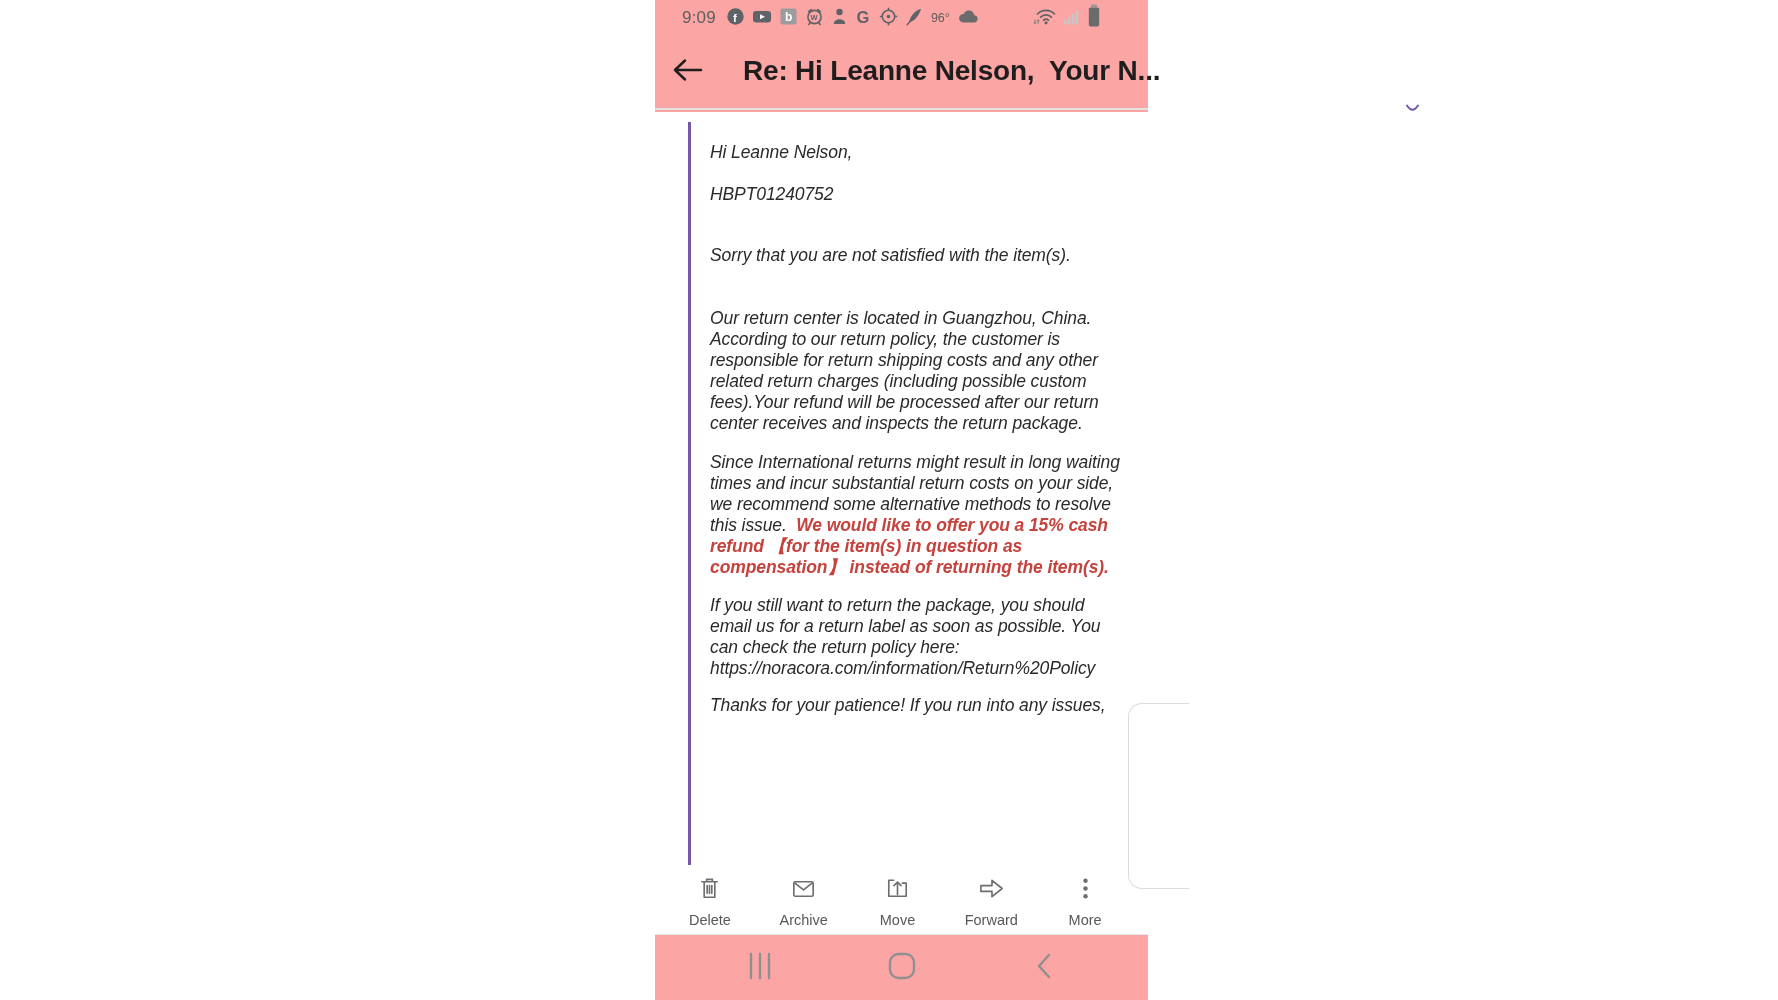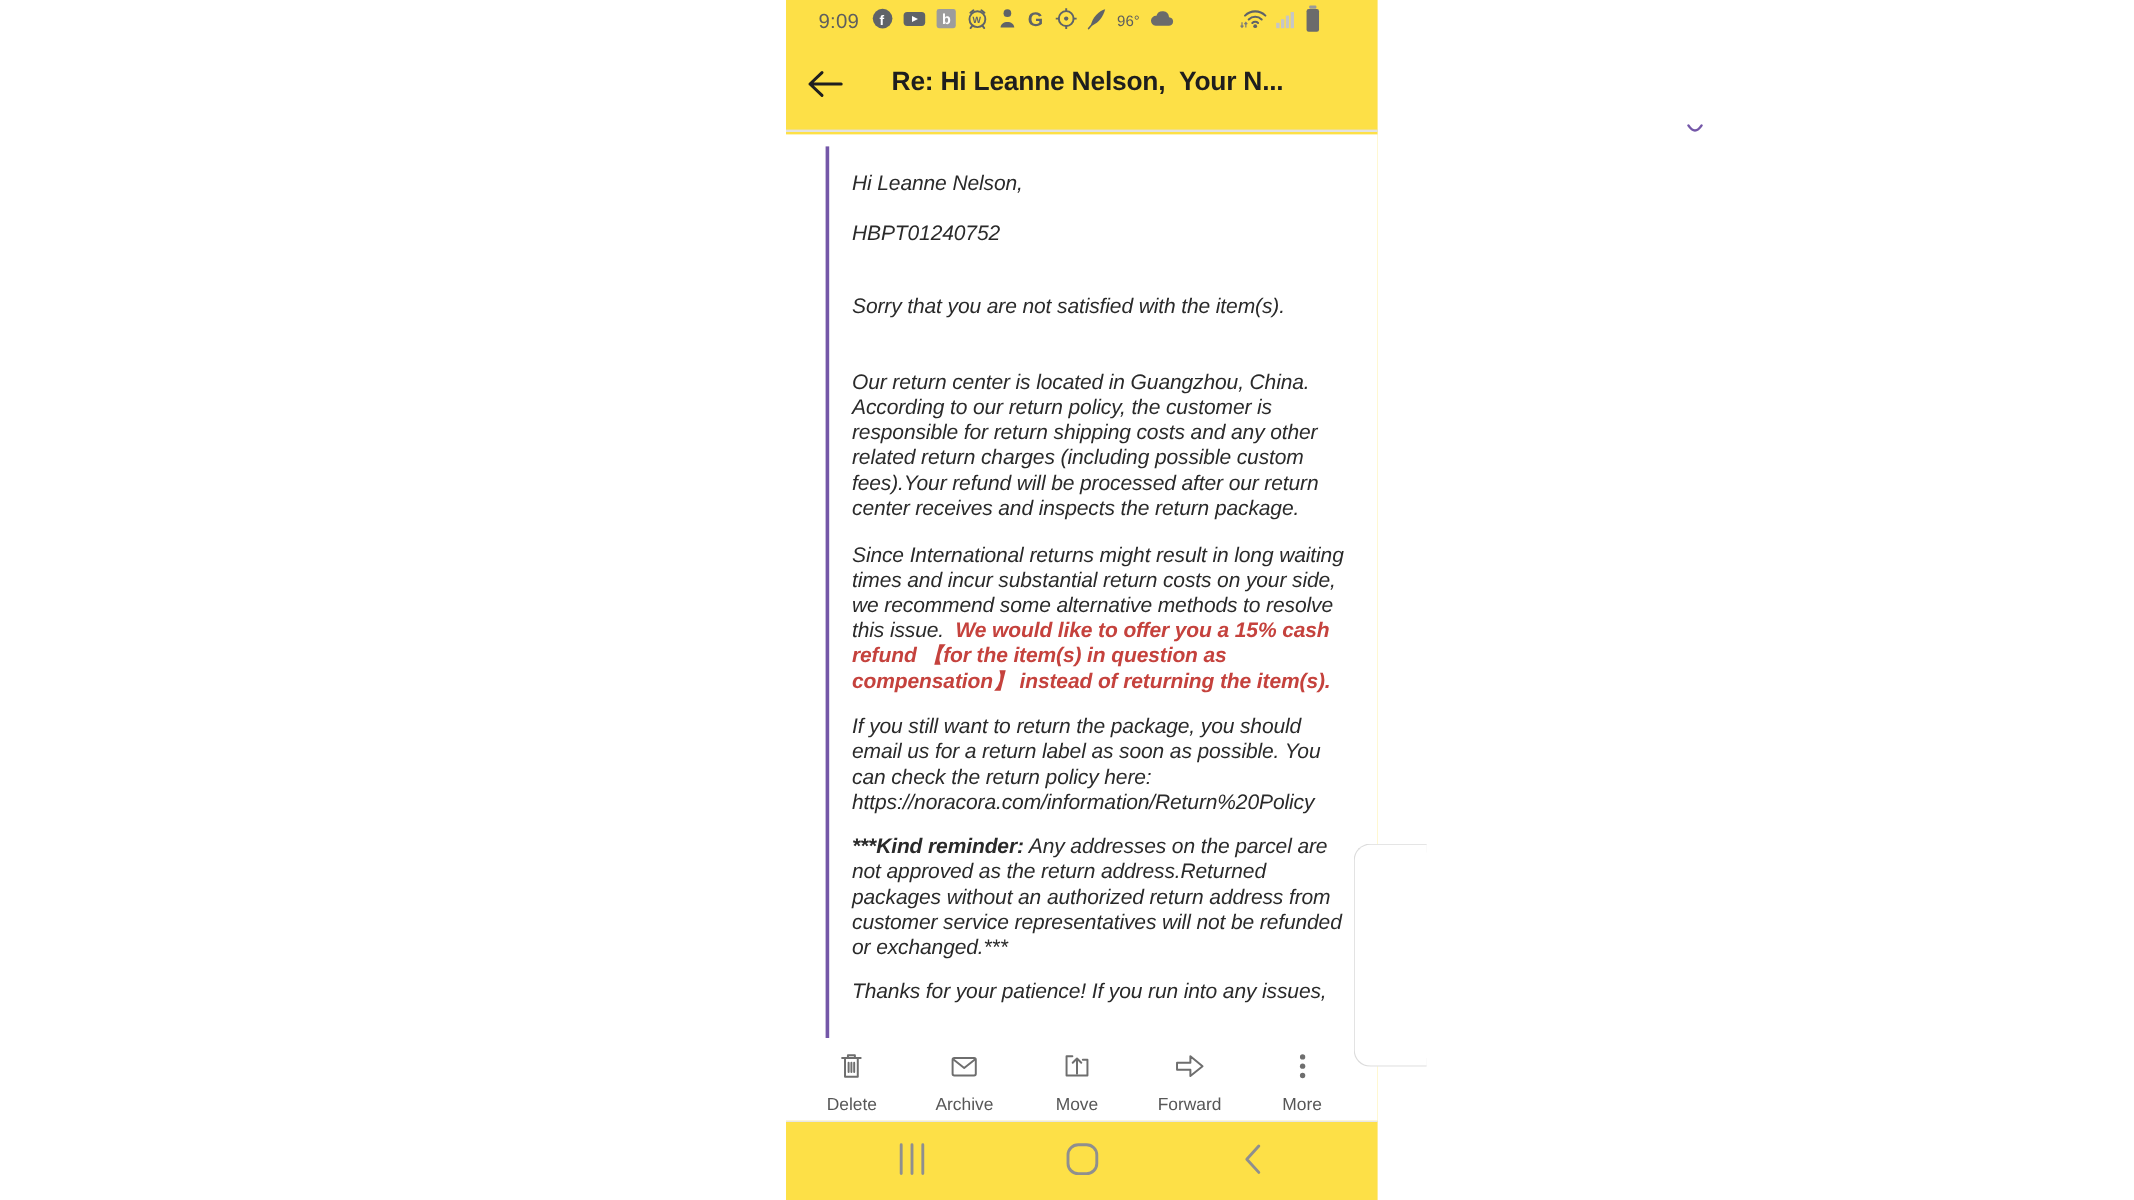--- a/index.html
+++ b/index.html
@@ -1,30 +1,30 @@
 <!DOCTYPE html>
 <html><head>
 <meta charset="utf-8">
 <style>
   html,body{margin:0;padding:0;background:#fff;}
   .canvas{position:relative;width:1778px;height:1000px;background:#ffffff;overflow:hidden;
           font-family:"Liberation Sans","DejaVu Sans",sans-serif;}
-  .phone{position:absolute;left:655px;top:0;width:493px;height:1000px;background:#fde047;}
+  .phone{position:absolute;left:655px;top:0;width:493px;height:1000px;background:#fca5a5;}
 
   
   .status-bar{position:absolute;left:0;top:4px;width:100%;height:28px;}
   .sb-left{position:absolute;left:27px;top:0;height:28px;display:flex;align-items:center;gap:7px;}
   .sb-time{font-size:17px;color:#5e5e5e;letter-spacing:.2px;margin-right:3px;}
   .sb-temp{font-size:12.5px;font-weight:normal;color:#5e5e5e;margin:0 1px;}
   .sb-right{position:absolute;left:378px;top:0;height:28px;display:flex;align-items:center;gap:6px;}
 
   
   .app-header{position:absolute;left:0;top:48px;width:100%;height:48px;}
   .back-btn{position:absolute;left:15px;top:8px;width:34px;height:30px;cursor:pointer;}
-  .hdr-title{position:absolute;left:88px;top:7px;font-size:22px;font-weight:bold;color:#1e1e1e;
+  .hdr-title{position:absolute;left:88px;top:7px;font-size:28px;font-weight:bold;color:#1e1e1e;
              white-space:pre;letter-spacing:-0.2px;}
   .divider{position:absolute;left:0;width:100%;height:2px;background:#e2e2e2;}
   .div1{top:108px;}
   .div2{top:934px;height:1px;background:#e6e6e6;}
   .purple-arc{position:absolute;left:750px;top:101px;}
 
   
   .email-body{position:absolute;left:0;top:112px;width:100%;height:753px;overflow:hidden;background:#fff;}
   .quote-bar{position:absolute;left:33px;top:10px;width:2.5px;height:743px;background:#7457a8;}
   .email-text{position:absolute;left:55px;top:30px;width:418px;font-size:17.5px;line-height:21px;
@@ -135,21 +135,20 @@
 
     <div class="email-body">
       <div class="quote-bar"></div>
       <div class="email-text">
         <p>Hi Leanne Nelson,</p>
         <p class="mt21">HBPT01240752</p>
         <p class="mt40">Sorry that you are not satisfied with the item(s).</p>
         <p class="mt42">Our return center is located in Guangzhou, China. According to our return policy, the customer is responsible for return shipping costs and any other related return charges (including possible custom fees).Your refund will be processed after our return center receives and inspects the return package.</p>
         <p class="mt18"><span>Since International returns might result in long waiting times and incur substantial return costs on your side, we recommend some alternative methods to resolve this issue.  </span><span class="red">We would like to offer you a 15% cash refund 【for the item(s) in question as compensation】 instead of returning the item(s).</span></p>
         <p class="mt17">If you still want to return the package, you should email us for a return label as soon as possible. You can check the return policy here: https://noracora.com/information/Return%20Policy</p>
-        <p class="mt16"><span class="b">***Kind reminder:</span><span> Any addresses on the parcel are not approved as the return address.Returned packages without an authorized return address from customer service representatives will not be refunded or exchanged.***</span></p>
         <p class="mt16">Thanks for your patience! If you run into any issues,</p>
       </div>
     </div>
 
     <div class="toolbar">
       <div class="tb-item">
         <span><svg width="29" height="29" viewBox="0 0 30 30">
               <path d="M7,8 H23 M12,8 V5.5 H18 V8 M9.5,8 V24 H20.5 V8 M12.6,12 V20 M15,12 V20 M17.4,12 V20" fill="none" stroke="#6e6e6e" stroke-width="1.7" stroke-linecap="round" stroke-linejoin="round"></path>
             </svg></span>
         <span class="tb-label">Delete</span>

